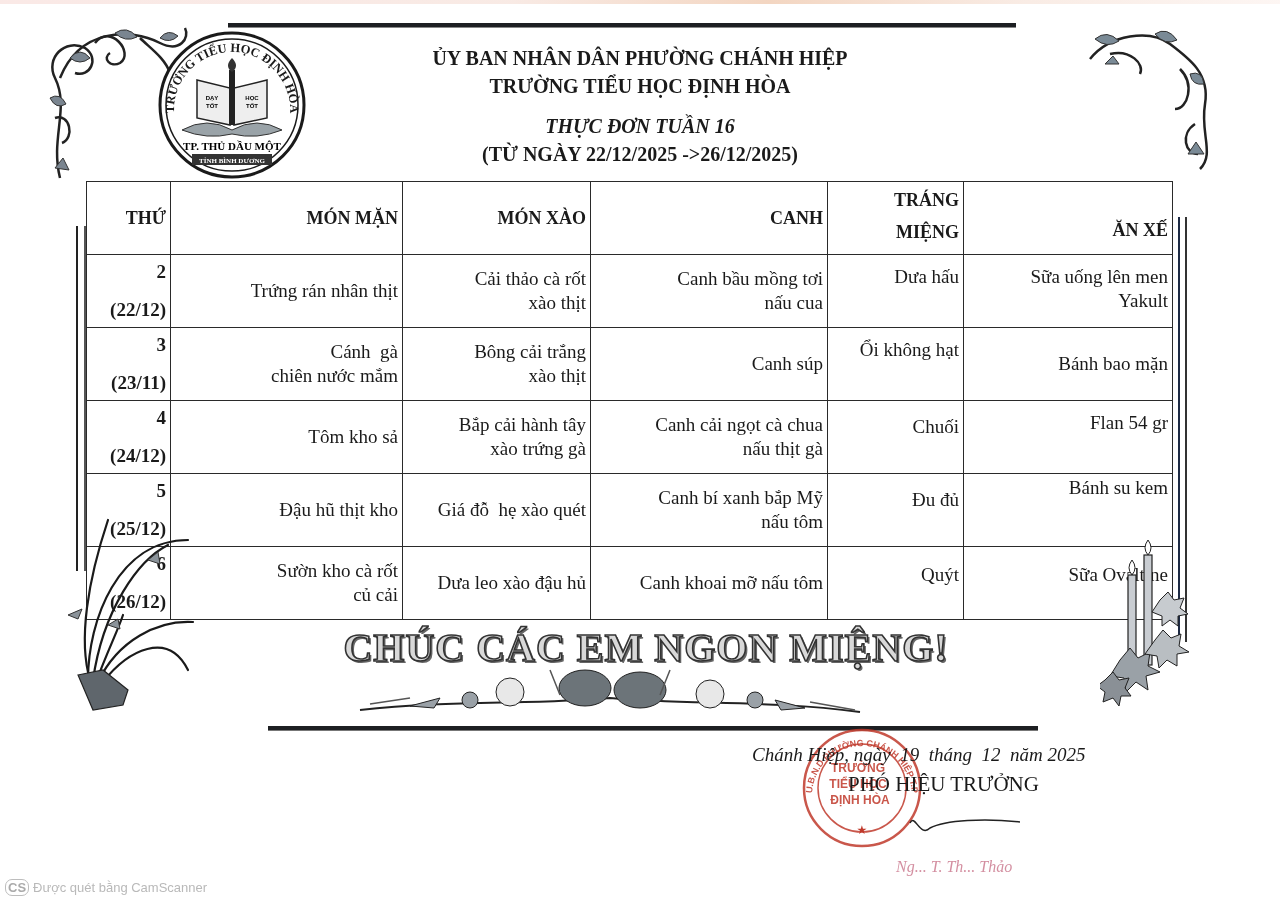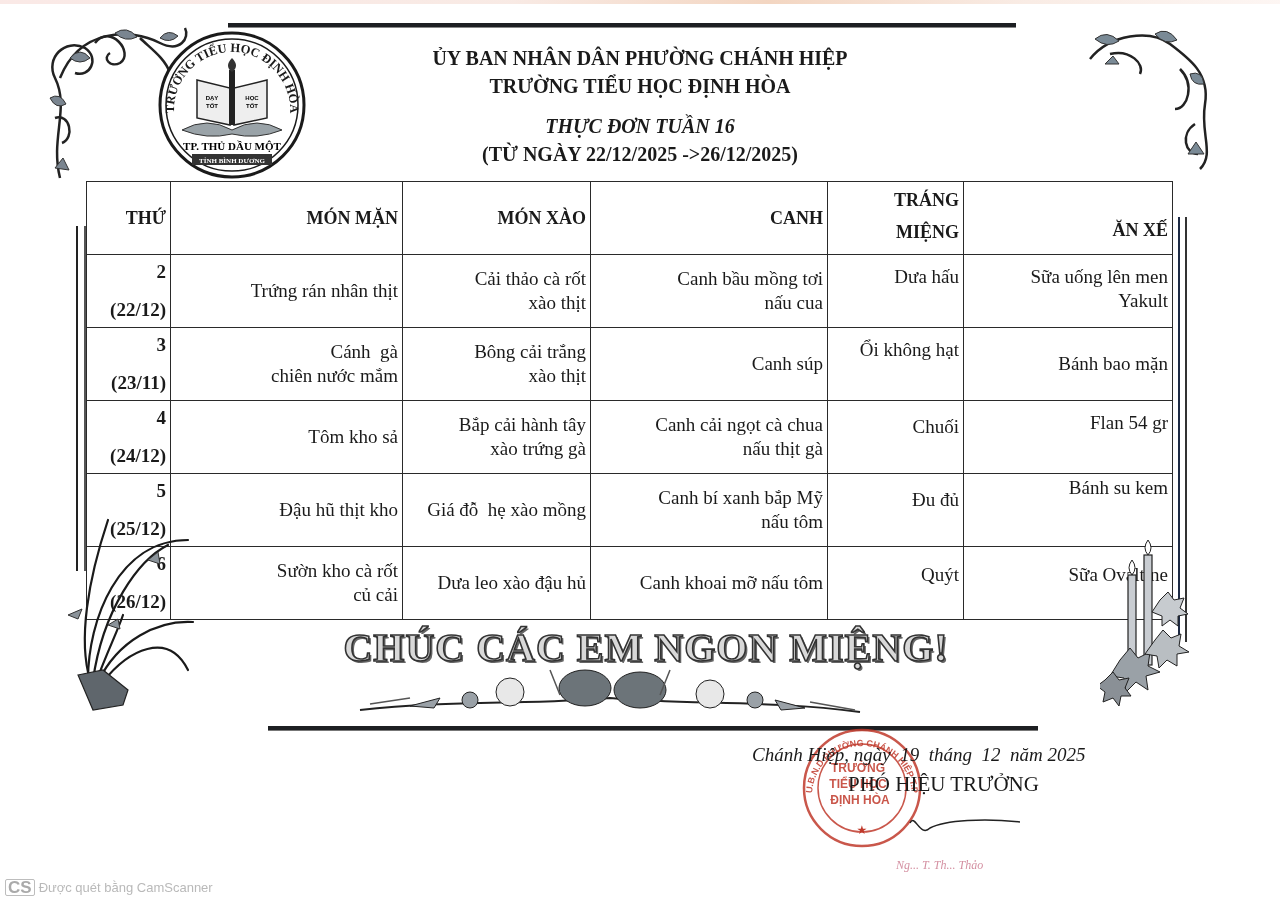--- a/index.html
+++ b/index.html
@@ -55,25 +55,25 @@
   .rule-bottom { left:268px; top:726px; width:770px; height:4px; background:#1d1f22; border-bottom:1px solid #777; }
 
   
   .orchid { left:48px; top:500px; width:160px; height:220px; }
   .candles { left:1100px; top:520px; width:110px; height:190px; }
 
   
   .sign-date { left:752px; top:744px; font-style:italic; font-size:19px; white-space:nowrap;text-align:center; }
   .sign-title { left:848px; top:772px; font-weight:normal; font-size:21px; white-space:nowrap; }
   .stamp { left:800px; top:720px; width:125px; height:140px; }
-  .sign-name { left:896px; top:858px; font-style:italic; font-size:12px; color:#c9748a; opacity:.8; white-space:nowrap; }
+  .sign-name { left:896px; top:858px; font-style:italic; font-size:16px; color:#c9748a; opacity:.8; white-space:nowrap; }
 
   
   .watermark { left:5px; top:879px; font-family:"Liberation Sans", "DejaVu Sans", sans-serif; font-size:13px; color:#b9b9b9; display:flex; align-items:center; gap:4px; }
-  .cs-badge { border:1.5px solid #bdbdbd; border-radius:2px; font-size:17px; font-weight:bold; padding:0 2px; line-height:15px; color:#aaa; }
+  .cs-badge { border:1.5px solid #bdbdbd; border-radius:7px; font-size:13px; font-weight:bold; padding:0 2px; line-height:15px; color:#aaa; }
 </style>
 </head>
 <body>
 
 <div class="abs scan-top"></div>
 
 <svg class="abs corner-tl" viewBox="0 0 160 170">
   <g fill="none" stroke="#222" stroke-width="2.5">
     <path d="M20 160 C10 120, 30 90, 15 60 C5 40, 25 20, 45 30 C60 40, 50 60, 35 55"></path>
     <path d="M20 60 C40 10, 90 10, 120 25 C140 35, 150 20, 145 10"></path>
@@ -246,21 +246,21 @@
     <td>
           <div class="day">
             <span>5</span>
             <span>(25/12)</span>
           </div>
         </td>
     <td>
           <div>Đậu hũ thịt kho</div>
         </td>
     <td>
-          <div style="white-space:pre;">Giá đỗ  hẹ xào mồng</div>
+          <div style="white-space:pre;">Giá đỗ  hẹ xào quét</div>
         </td>
     <td>
           <div>Canh bí xanh bắp Mỹ</div>
           <div>nấu tôm</div>
         </td>
     <td class="top-cell" style="padding-top:14px !important;">
           <div>Đu đủ</div>
         </td>
     <td class="top-cell" style="padding-top:2px !important;">
           <div>Bánh su kem</div>

